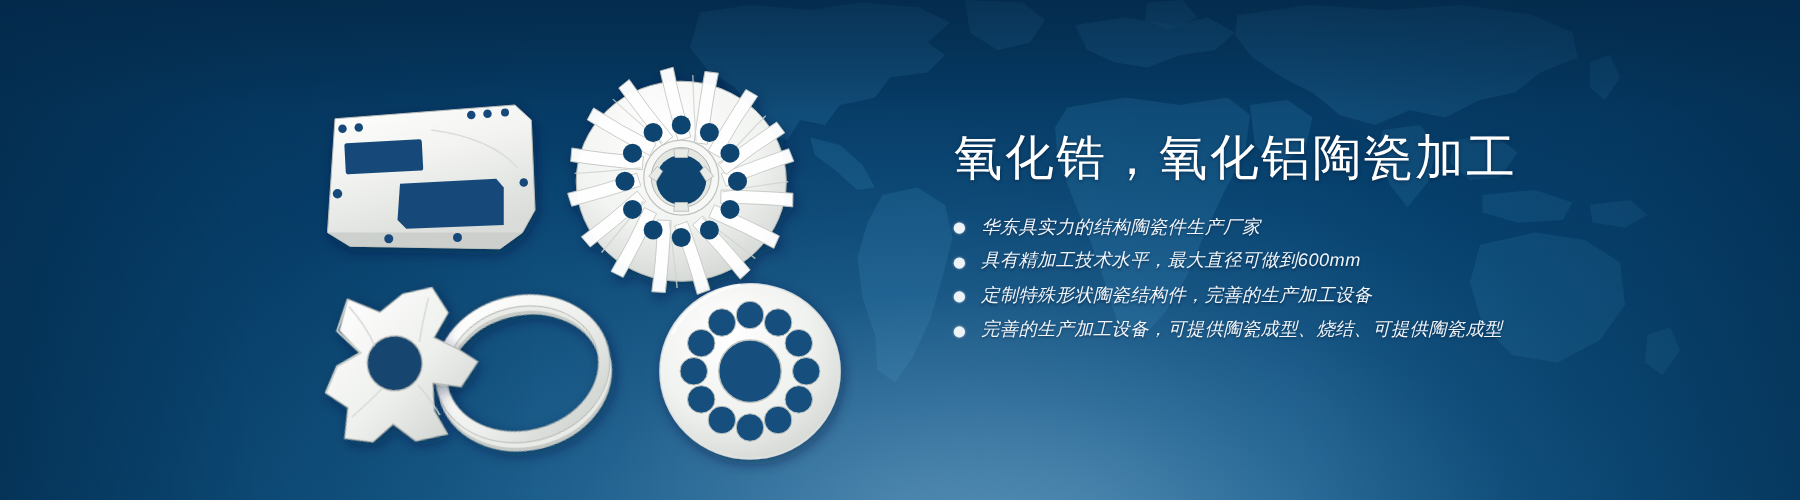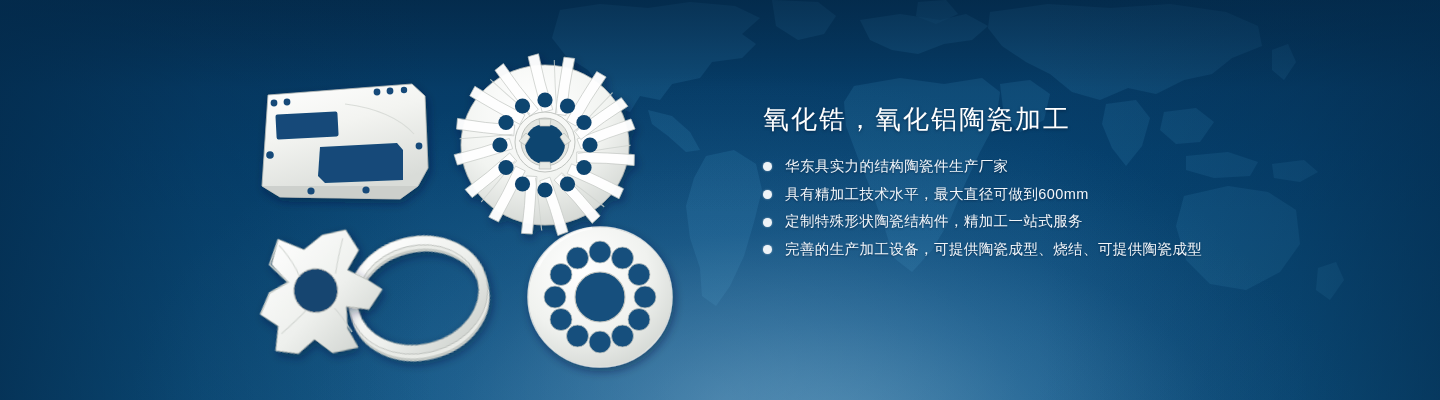--- a/index.html
+++ b/index.html
@@ -66,34 +66,35 @@
 
   
   .copy {
     position: absolute;
     left: 763px;
     top: 104px;
     width: 620px;
   }
   .headline {
     color: #ffffff;
-    font-size: 26px;
+    font-size: 39px;
     line-height: 1.2;
     letter-spacing: 2px;
     font-weight: 400;
     margin: 0 0 22px 0;
     text-shadow: 0 1px 3px rgba(0,20,45,0.55);
     white-space: nowrap;
   }
   .bullets { list-style: none; margin: 0; padding: 0; }
   .bullet {
     display: flex;
     align-items: center;
     margin-bottom: 8px;
     white-space: nowrap;
+    font-style: italic;
   }
   .bullet-dot {
     width: 9px;
     height: 9px;
     border-radius: 50%;
     background: #eef3f7;
     flex: 0 0 auto;
     margin-right: 13px;
     box-shadow: 0 0 2px rgba(255,255,255,0.6);
   }
@@ -387,21 +388,21 @@
       <li class="bullet">
         <span class="bullet-dot"></span>
         <span class="bullet-text">华东具实力的结构陶瓷件生产厂家</span>
       </li>
       <li class="bullet">
         <span class="bullet-dot"></span>
         <span class="bullet-text">具有精加工技术水平，最大直径可做到600mm</span>
       </li>
       <li class="bullet">
         <span class="bullet-dot"></span>
-        <span class="bullet-text">定制特殊形状陶瓷结构件，精加工一站式服务</span>
+        <span class="bullet-text">定制特殊形状陶瓷结构件，完善的生产加工设备</span>
       </li>
       <li class="bullet">
         <span class="bullet-dot"></span>
         <span class="bullet-text">完善的生产加工设备，可提供陶瓷成型、烧结、可提供陶瓷成型</span>
       </li>
     </ul>
   </div>
 
 </div>
 

